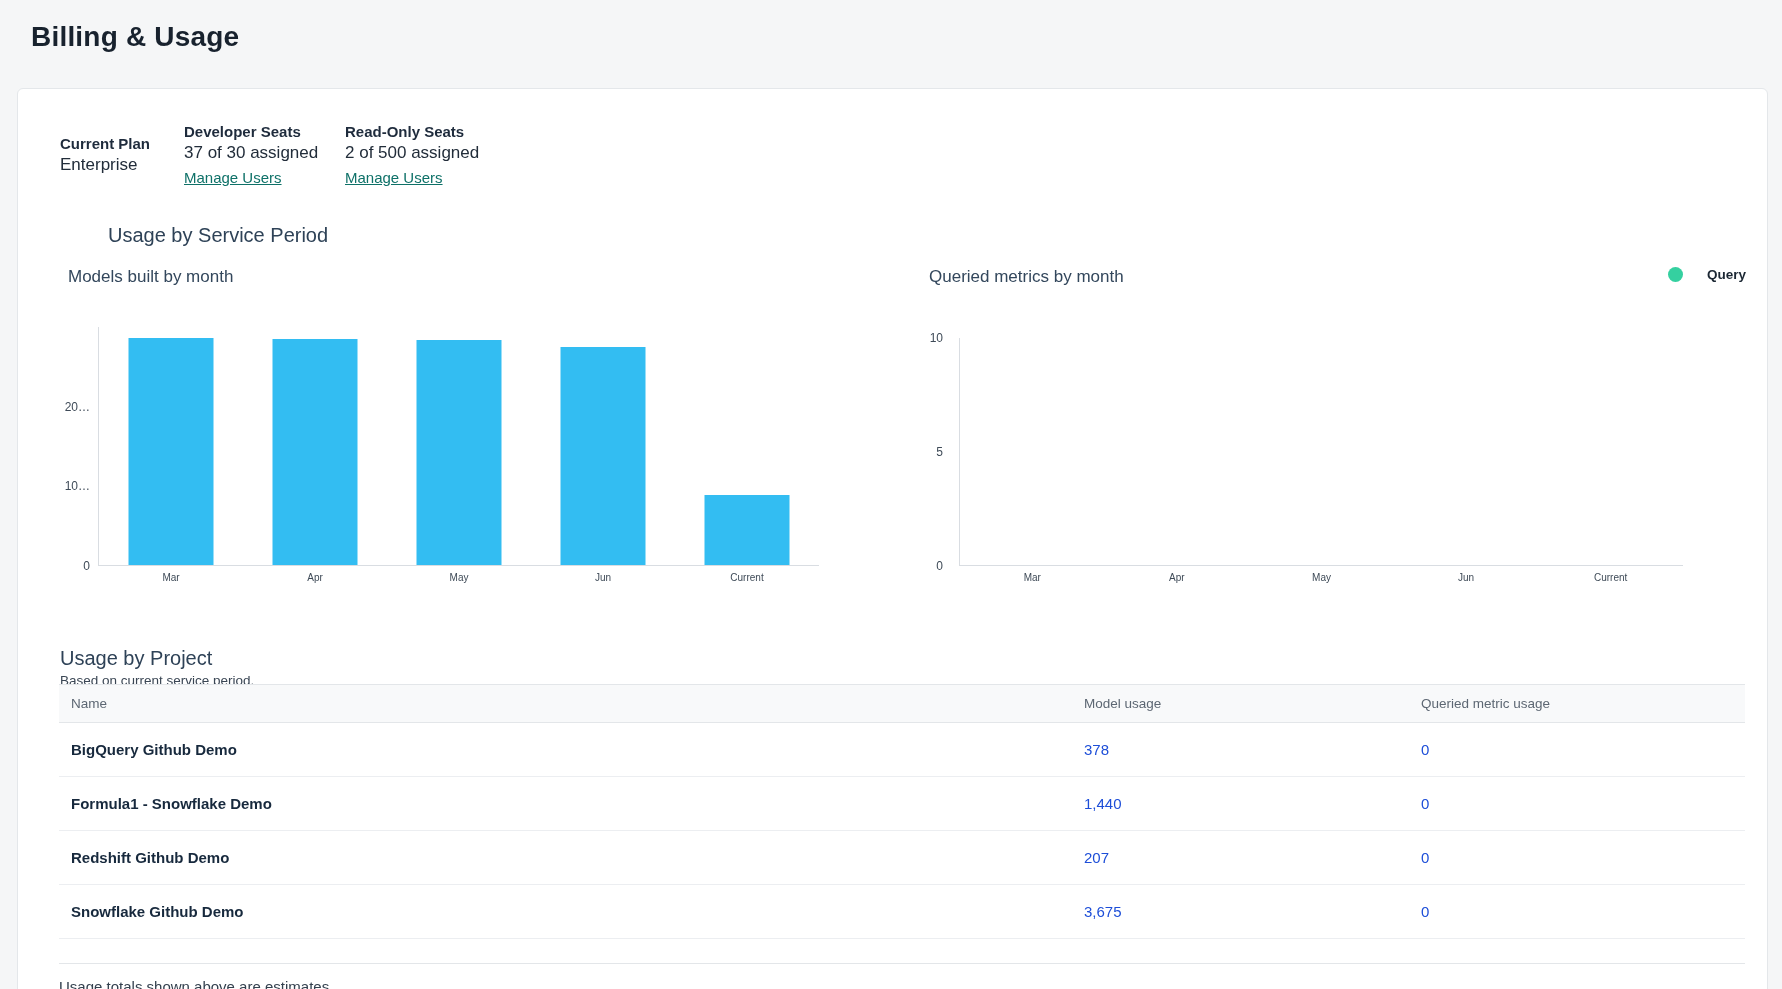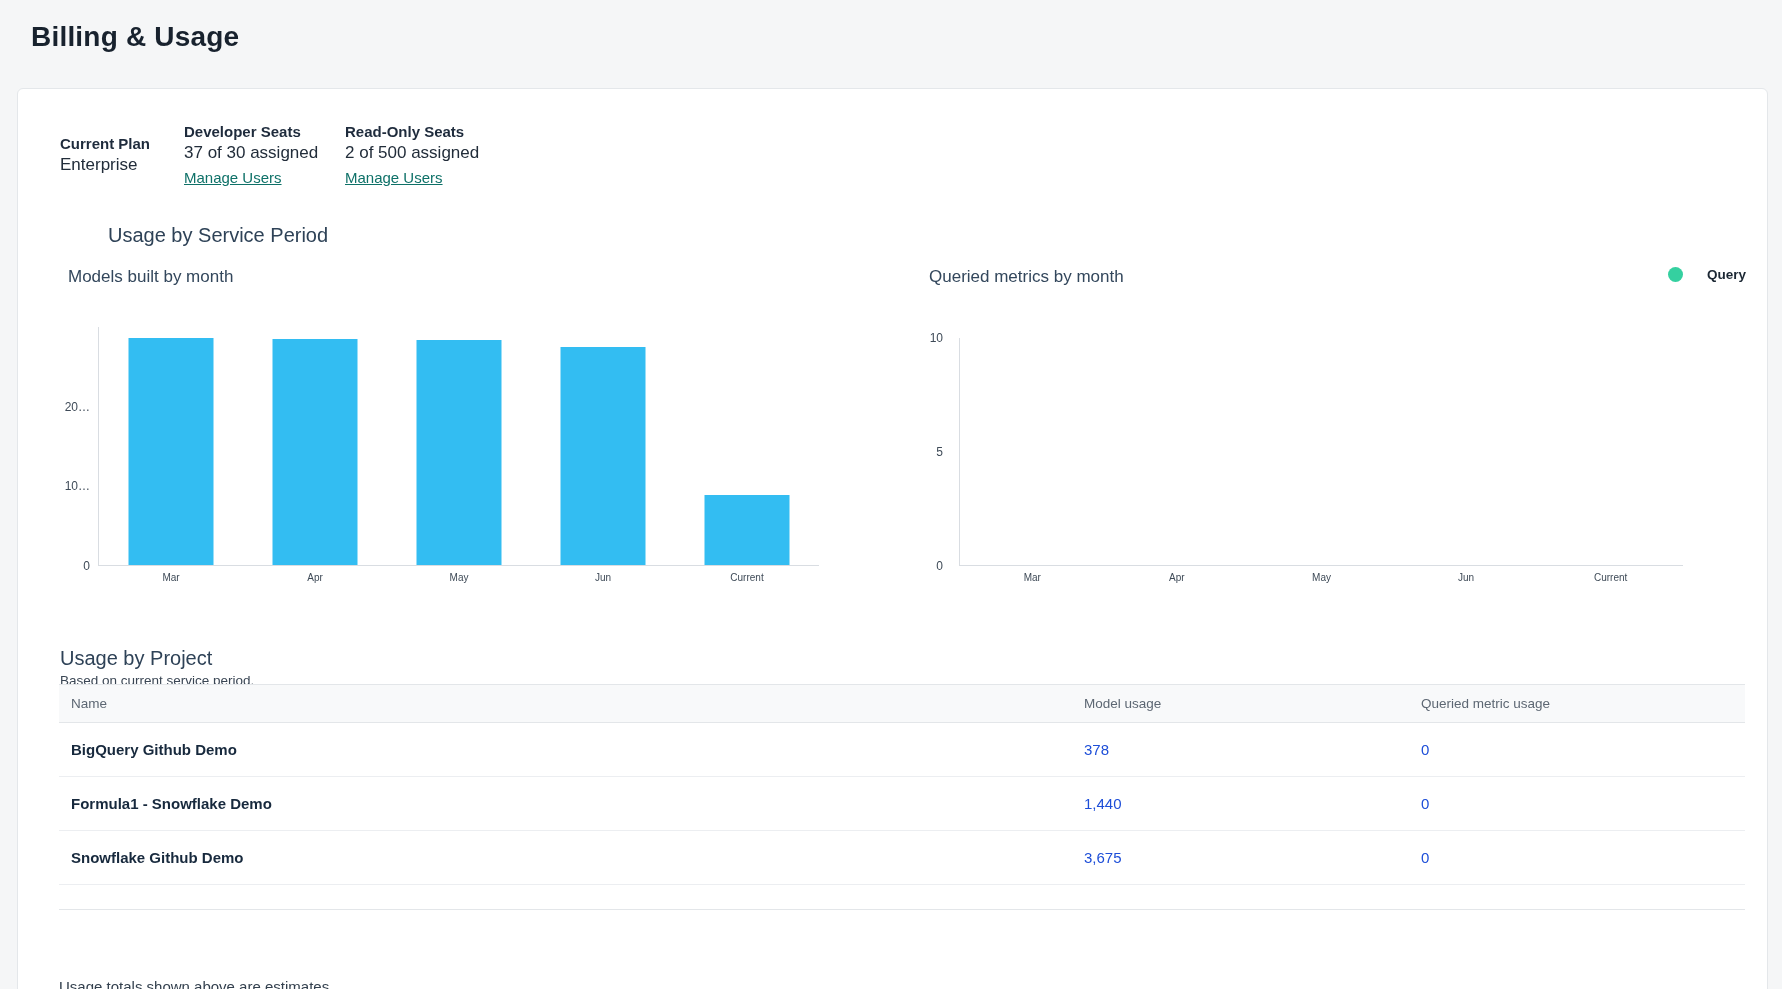--- a/index.html
+++ b/index.html
@@ -153,20 +153,25 @@
       <td>378</td>
       <td>0</td>
     </tr>
 
     <tr>
       <td class="cell-name">Formula1 - Snowflake Demo</td>
       <td>1,440</td>
       <td>0</td>
     </tr>
 
+    <tr>
+      <td class="cell-name">Redshift Github Demo</td>
+      <td>207</td>
+      <td>0</td>
+    </tr>
 
     <tr>
       <td class="cell-name">Snowflake Github Demo</td>
       <td>3,675</td>
       <td>0</td>
     </tr>
   </tbody>
     <tfoot>
       <tr>
           <td colspan="3"></td>

